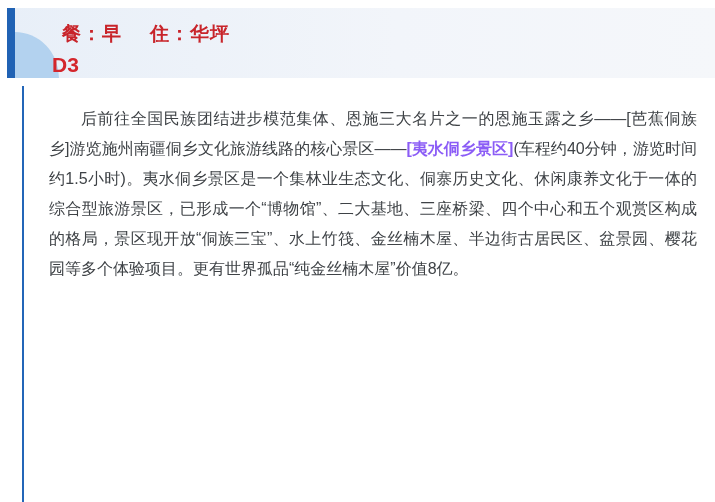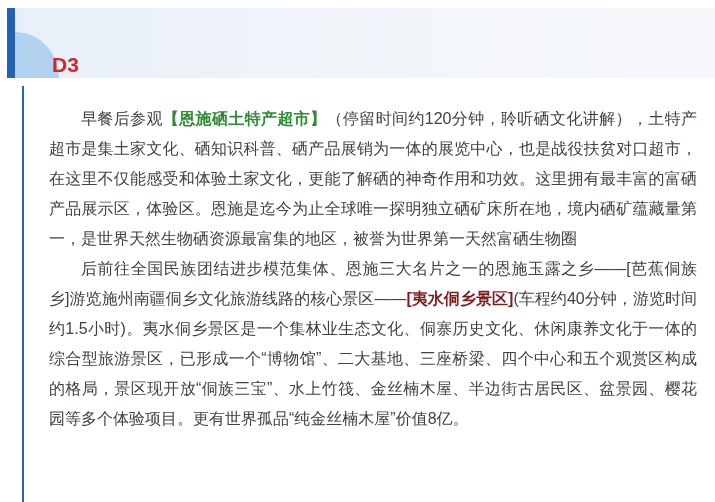--- a/index.html
+++ b/index.html
@@ -41,31 +41,33 @@
     position:absolute;left:22px;top:86px;width:2px;height:416px;
     background:#2366b8;
   }
   .content{
     position:absolute;left:49px;top:104px;width:648px;
     font-size:16px;line-height:30px;color:#3e4246;
     text-align:justify;text-justify:inter-ideograph;
   }
   .content p{margin:0;padding:0;text-indent:2em;}
   .hl-green{color:#2e8b33;font-weight:bold;}
-  .hl-red{color:#7f1d1d;font-weight:bold;}
+  .hl-red{color:#8b5cf6;font-weight:bold;}
 </style>
 </head>
 <body>
 
 <div class="header-band">
   <div class="accent-bar"></div>
   <div class="day-badge"></div>
   <div class="day-label">D3</div>
   <div class="title-block">
+    <div class="title-line2">
+      <span>餐：早</span><span class="stay-info">住：华坪</span>
+    </div>
   </div>
 </div>
 
 <div class="left-rule"></div>
 
 <div class="content">
-  <p><span>早餐后参观</span><span class="hl-green">【恩施硒土特产超市】</span><span>（停留时间约120分钟，聆听硒文化讲解），土特产超市是集土家文化、硒知识科普、硒产品展销为一体的展览中心，也是战役扶贫对口超市，在这里不仅能感受和体验土家文化，更能了解硒的神奇作用和功效。这里拥有最丰富的富硒产品展示区，体验区。恩施是迄今为止全球唯一探明独立硒矿床所在地，境内硒矿蕴藏量第一，是世界天然生物硒资源最富集的地区，被誉为世界第一天然富硒生物圈</span></p>
   <p><span>后前往全国民族团结进步模范集体、恩施三大名片之一的恩施玉露之乡——[芭蕉侗族乡]游览施州南疆侗乡文化旅游线路的核心景区——</span><span class="hl-red">[夷水侗乡景区]</span><span>(车程约40分钟，游览时间约1.5小时)。夷水侗乡景区是一个集林业生态文化、侗寨历史文化、休闲康养文化于一体的综合型旅游景区，已形成一个“博物馆”、二大基地、三座桥梁、四个中心和五个观赏区构成的格局，景区现开放“侗族三宝”、水上竹筏、金丝楠木屋、半边街古居民区、盆景园、樱花园等多个体验项目。更有世界孤品“纯金丝楠木屋”价值8亿。</span></p>
 </div>
 
 </body></html>

